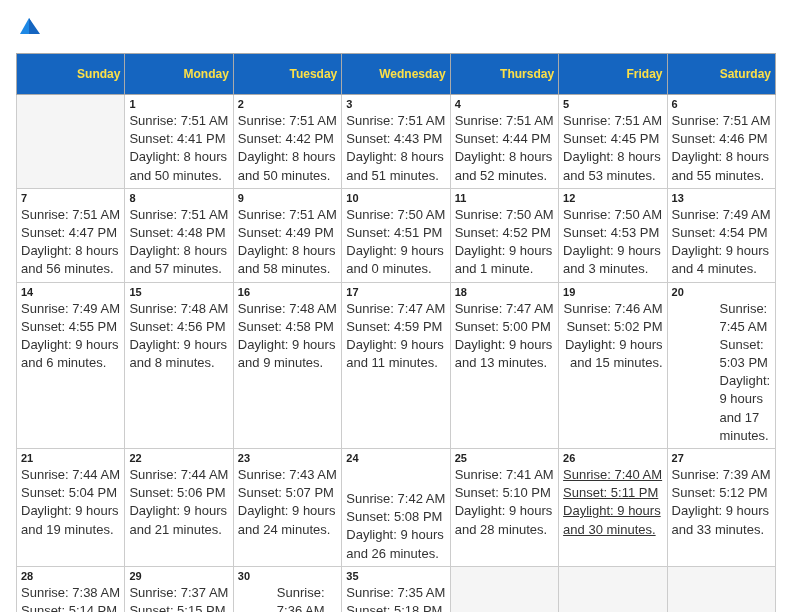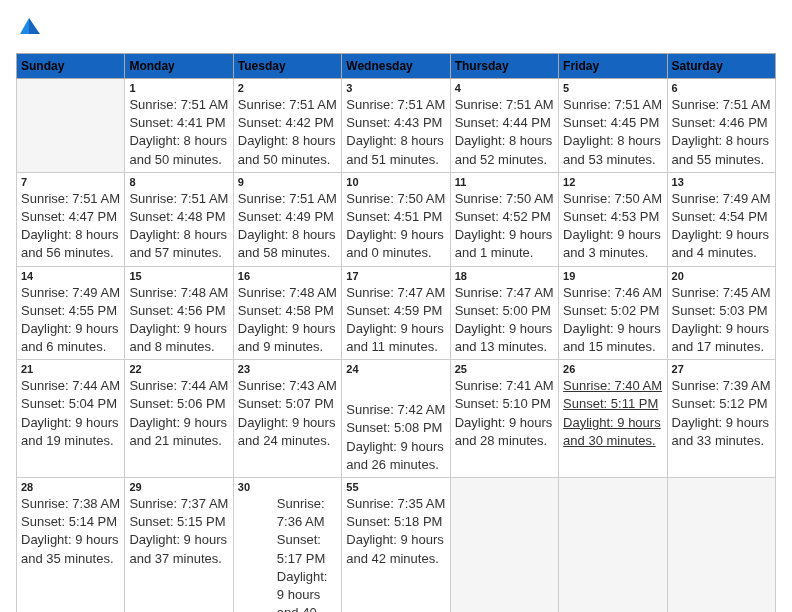--- a/index.html
+++ b/index.html
@@ -52,25 +52,25 @@
       font-size: 14px;
       color: #444;
     }
     table {
       width: 100%;
       border-collapse: collapse;
       table-layout: fixed;
     }
     thead tr th {
       background-color: #1565c0;
-      color: #000000;
+      color: #fde047;
       font-size: 12px;
       font-weight: bold;
-      padding: 5px 4px;
-      text-align: left;
+      padding: 13px 4px;
+      text-align: right;
       border: 1px solid #aaa;
     }
     tbody tr td {
       vertical-align: top;
       border: 1px solid #ccc;
       padding: 3px 4px;
       font-size: 9.5px;
       color: #333;
       height: 72px;
       background: #fff;
@@ -252,28 +252,28 @@
           </td>
           <td>
             <span class="day-number">18</span>
             <div class="day-info" style="white-space: pre-line;">Sunrise: 7:47 AM
 Sunset: 5:00 PM
 Daylight: 9 hours
 and 13 minutes.</div>
           </td>
           <td>
             <span class="day-number">19</span>
-            <div class="day-info" style="white-space: pre-line;">Sunrise: 7:46 AM
+            <div class="day-info" style="white-space: pre-line; text-align: right;">Sunrise: 7:46 AM
 Sunset: 5:02 PM
 Daylight: 9 hours
 and 15 minutes.</div>
           </td>
           <td>
             <span class="day-number">20</span>
-            <div class="day-info" style="white-space: pre-line;">Sunrise: 7:45 AM
+            <div class="day-info" style="white-space: pre-line; margin-left: 48px;">Sunrise: 7:45 AM
 Sunset: 5:03 PM
 Daylight: 9 hours
 and 17 minutes.</div>
           </td>
         </tr>
         <tr>
           <td>
             <span class="day-number">21</span>
             <div class="day-info" style="white-space: pre-line;">Sunrise: 7:44 AM
 Sunset: 5:04 PM
@@ -339,21 +339,21 @@
 and 37 minutes.</div>
           </td>
           <td>
             <span class="day-number">30</span>
             <div class="day-info" style="white-space: pre-line; margin-left: 39px;">Sunrise: 7:36 AM
 Sunset: 5:17 PM
 Daylight: 9 hours
 and 40 minutes.</div>
           </td>
           <td>
-            <span class="day-number">55</span>
+            <span class="day-number">35</span>
             <div class="day-info" style="white-space: pre-line;">Sunrise: 7:35 AM
 Sunset: 5:18 PM
 Daylight: 9 hours
 and 42 minutes.</div>
           </td>
           <td class="empty"></td>
           <td class="empty"></td>
           <td class="empty"></td>
         </tr>
       </tbody>

